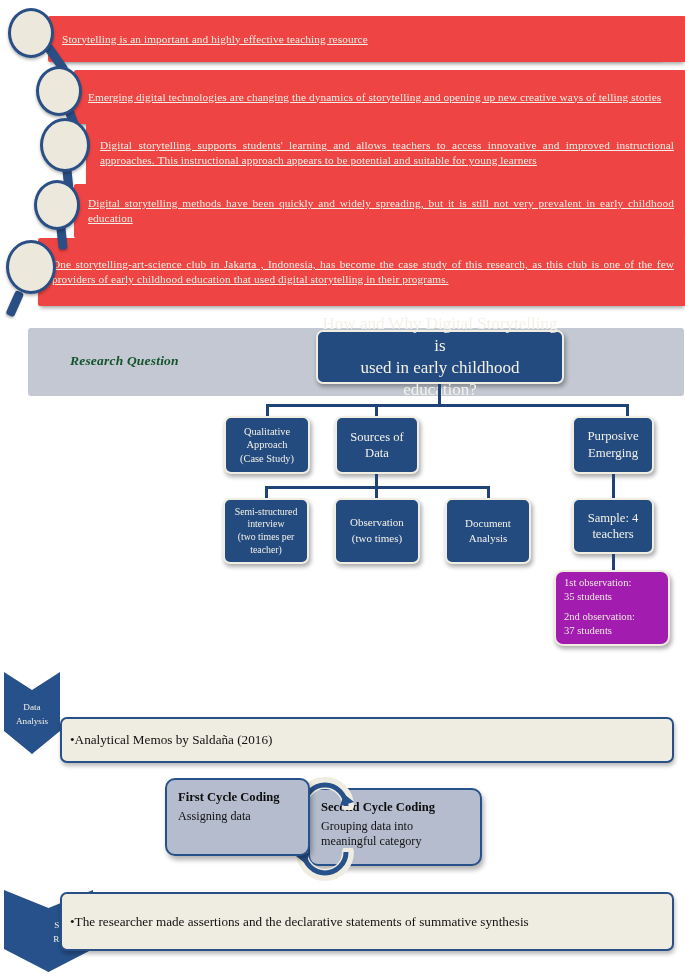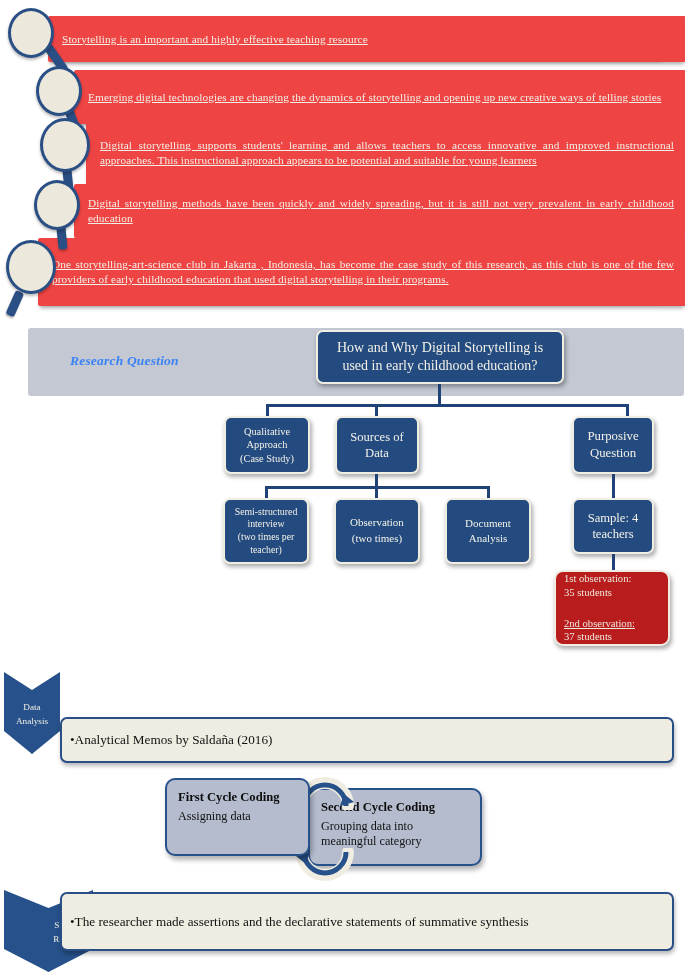--- a/index.html
+++ b/index.html
@@ -68,21 +68,21 @@
   .rq-banner {
     position: absolute;
     background: #c3c8d3;
     border-radius: 3px;
   }
   .rq-banner-label {
     position: absolute;
     font-weight: bold;
     font-style: italic;
     font-size: 13.5px;
-    color: #3b82f6;
+    color: #14532d;
     letter-spacing: .2px;
   }
 
   .node {
     position: absolute;
     background: #244B7F;
     color: #f3f1e8;
     border: 2.5px solid #f0ede2;
     border-radius: 7px;
     box-sizing: border-box;
@@ -90,28 +90,28 @@
     flex-direction: column;
     align-items: center;
     justify-content: center;
     text-align: center;
     box-shadow: 1.5px 3px 4px rgba(0,0,0,.32);
     padding: 3px 4px;
   }
   .node .ln { display: block; width: 100%; }
 
   .node-dark {
-    background: #b91c1c;
+    background: #a21caf;
     color: #eceade;
     border: 2.5px solid #efece1;
     border-radius: 9px;
     text-align: justify;
     text-justify: inter-word;
     align-items: stretch;
-    justify-content: center;
+    justify-content: flex-end;
     padding: 6px 8px;
   }
   .node-dark .ln { text-align: justify; text-justify: inter-word; }
   .node-dark .ln.last { text-align: left; }
 
   .conn {
     position: absolute;
     background: #1f4377;
   }
 
@@ -214,21 +214,21 @@
     <div class="handle" style="left:10px; top:50px; width:9px; height:26px; transform:rotate(24deg); transform-origin:top left;"></div>
     <div class="lens" style="width:50px; height:54px;"></div>
   </div>
 </div>
 
 <div id="rq">
 
   <div class="rq-banner" style="left:28px; top:10px; width:656px; height:68px;"></div>
   <div class="rq-banner-label" style="left:70px; top:35px;">Research Question</div>
 
-  <div class="node" style="left:316px; top:12px; width:248px; height:54px; font-size:14px; line-height:1.3;">
+  <div class="node" style="left:316px; top:12px; width:248px; height:54px; font-size:17px; line-height:1.3;">
     <span class="ln">How and Why Digital Storytelling is</span>
     <span class="ln">used in early childhood education?</span>
   </div>
 
   <div class="conn" style="left:438px; top:66px;  width:2.5px; height:22px;"></div>
   <div class="conn" style="left:266px; top:86px;  width:362px; height:2.5px;"></div>
   <div class="conn" style="left:266px; top:86px;  width:2.5px; height:18px;"></div>
   <div class="conn" style="left:375px; top:86px;  width:2.5px; height:18px;"></div>
   <div class="conn" style="left:626px; top:86px;  width:2.5px; height:18px;"></div>
 
@@ -238,21 +238,21 @@
     <span class="ln">(Case Study)</span>
   </div>
 
   <div class="node" style="left:335px; top:98px; width:84px; height:58px; font-size:12.6px; line-height:1.3;">
     <span class="ln">Sources of</span>
     <span class="ln">Data</span>
   </div>
 
   <div class="node" style="left:572px; top:98px; width:82px; height:58px; font-size:12.8px; line-height:1.3;">
     <span class="ln">Purposive</span>
-    <span class="ln">Question</span>
+    <span class="ln">Emerging</span>
   </div>
 
   <div class="conn" style="left:375px; top:156px; width:2.5px; height:14px;"></div>
   <div class="conn" style="left:265px; top:168px; width:224px; height:2.5px;"></div>
   <div class="conn" style="left:265px; top:168px; width:2.5px; height:16px;"></div>
   <div class="conn" style="left:375px; top:168px; width:2.5px; height:16px;"></div>
   <div class="conn" style="left:487px; top:168px; width:2.5px; height:16px;"></div>
 
   <div class="node" style="left:223px; top:180px; width:86px; height:66px; font-size:9.8px; line-height:1.3;">
     <span class="ln">Semi-structured</span>
@@ -274,21 +274,21 @@
   <div class="conn" style="left:612px; top:156px; width:2.5px; height:24px;"></div>
   <div class="node" style="left:572px; top:180px; width:82px; height:56px; font-size:12.6px; line-height:1.3;">
     <span class="ln">Sample: 4</span>
     <span class="ln">teachers</span>
   </div>
   <div class="conn" style="left:612px; top:236px; width:2.5px; height:18px;"></div>
 
   <div class="node node-dark" style="left:554px; top:252px; width:116px; height:76px; font-size:10.6px; line-height:1.32;">
     <span class="ln">1st observation:</span>
     <span class="ln last">35 students</span>
-    <span class="ln" style="margin-top:17px;text-decoration:underline;">2nd observation:</span>
+    <span class="ln" style="margin-top:6px;">2nd observation:</span>
     <span class="ln last">37 students</span>
   </div>
 </div>
 
 <div id="bottom">
 
   <div class="chev" style="left:4px; top:4px; width:56px; height:80px;">
     <span class="ln">Data</span>
     <span class="ln">Analysis</span>
   </div>

